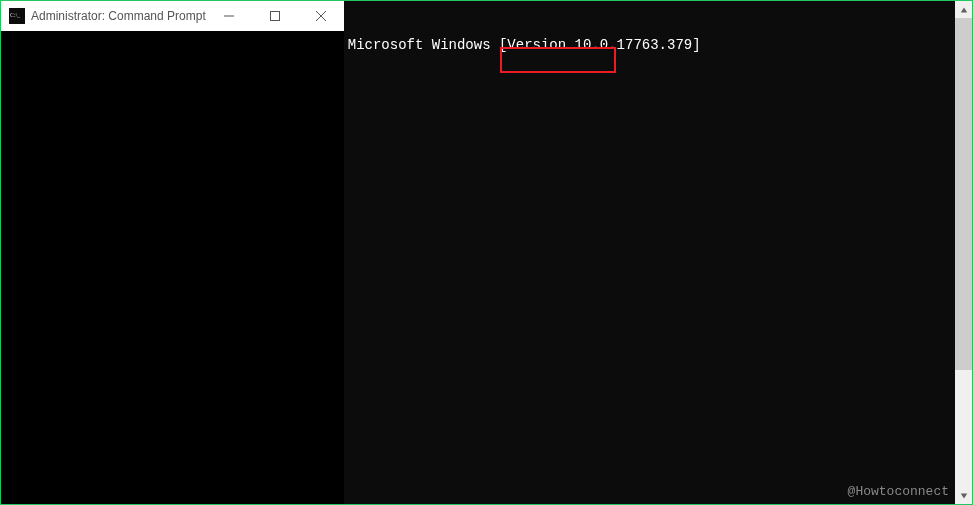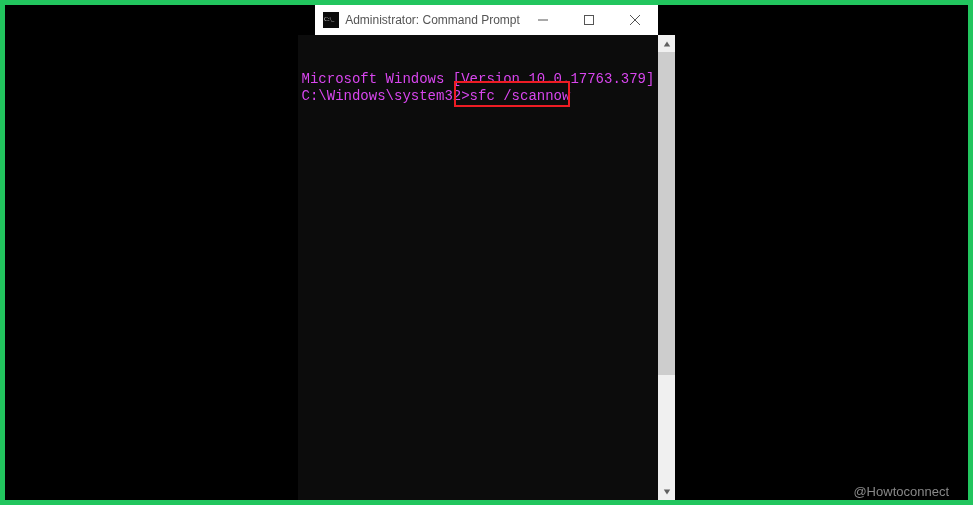--- a/index.html
+++ b/index.html
@@ -11,25 +11,24 @@
       width: 973px;
       height: 505px;
       font-family: 'Segoe UI', Tahoma, sans-serif;
       background: #fff;
       position: relative;
       overflow: hidden;
     }
     .window {
       width: 973px;
       height: 505px;
-      border: 5px solid #22c55e;
-      display: flex;
-      flex-direction: column;
+      border: 1px solid #22c55e;
+      display: flex;
+      flex-direction: row;
       background: #000;
-      align-items: center;
     }
     .titlebar {
       height: 30px;
       background: #fff;
       display: flex;
       align-items: center;
       color: #555;
       font-size: 12px;
       user-select: none;
     }
@@ -72,21 +71,21 @@
     }
     .terminal-container {
       flex: 1;
       display: flex;
       background: #0c0c0c;
       position: relative;
     }
     .terminal {
       flex: 1;
       background: #0c0c0c;
-      color: #d946ef;
+      color: #ffffff;
       font-family: Consolas, 'Courier New', monospace;
       font-size: 14px;
       line-height: 17px;
       padding: 2px 4px;
       white-space: pre;
       overflow: hidden;
     }
     .terminal-line {
       display: block;
     }
@@ -134,21 +133,21 @@
       width: 100%;
       height: 75%;
       background: #cdcdcd;
     }
     .watermark {
       position: absolute;
       bottom: 6px;
       right: 24px;
       color: #888;
       font-size: 13px;
-      font-family: Liberation Sans, sans-serif;
+      font-family: Liberation Mono, monospace;
       z-index: 10;
     }
   </style>
 </head>
 <body>
 
 <div class="window">
   <div class="titlebar">
     <span class="titlebar-icon">
       <svg viewBox="0 0 16 16">
@@ -171,21 +170,21 @@
       <div class="window-control close">
         <svg viewBox="0 0 10 10">
             <line x1="0" y1="0" x2="10" y2="10" stroke="currentColor" stroke-width="1"></line>
             <line x1="10" y1="0" x2="0" y2="10" stroke="currentColor" stroke-width="1"></line>
           </svg>
       </div>
     </div>
   </div>
   <div class="terminal-container">
     <div class="terminal">
-      <span class="terminal-line">Microsoft Windows [Version 10.0.17763.379]</span><span class="terminal-line"></span><span class="terminal-line prompt-line"><span>C:\Windows\system32&gt;</span><span>sfc /scannow</span></span>
+      <span class="terminal-line">Microsoft Windows [Version 10.0.17763.379]</span><span class="terminal-line"></span>
       <div class="highlight-box"></div>
     </div>
     <div class="scrollbar">
       <div class="scrollbar-button">
         <svg viewBox="0 0 10 10">
             <polygon points="5,2 9,8 1,8"></polygon>
           </svg>
       </div>
       <div class="scrollbar-track">
         <div class="scrollbar-thumb"></div>

